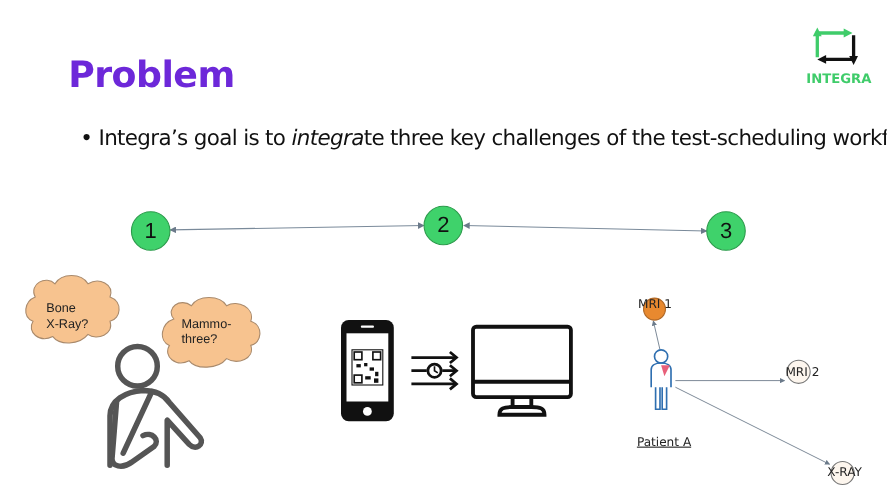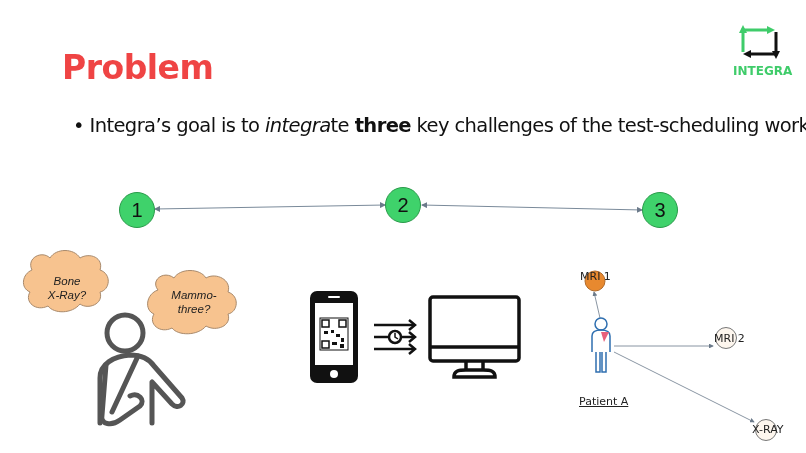--- a/index.html
+++ b/index.html
@@ -1,24 +1,24 @@
 <!DOCTYPE html>
 <html><head>
 <meta charset="utf-8">
 <style>
   html, body { margin: 0; padding: 0; }
   body { width: 806px; height: 453px; background: #ffffff; position: relative; overflow: hidden; font-family: "Liberation Sans", sans-serif; }
   .abs { position: absolute; }
-  .title { left: 62px; top: 48px; font-size: 33px; font-weight: bold; color: #ef4444; font-family: "DejaVu Sans", sans-serif; letter-spacing: -0.5px; }
+  .title { left: 62px; top: 48px; font-size: 33px; font-weight: bold; color: #6d28d9; font-family: "DejaVu Sans", sans-serif; letter-spacing: -0.5px; }
   .logo-text { left: 733px; top: 64px; font-size: 12px; font-weight: bold; color: #3fcc6a; font-family: "DejaVu Sans", sans-serif; }
   .bullet { left: 73px; top: 114px; font-size: 19.5px; color: #111; font-family: "DejaVu Sans", sans-serif; letter-spacing: -0.6px; white-space: nowrap; }
   .bullet i { font-style: italic; }
-  .bullet b { font-weight: bold; }
+  .bullet b { font-weight: normal; }
   .node { width: 36px; height: 36px; border-radius: 50%; background: #3fd26b; border: 1px solid #2a9a4a; display: flex; align-items: center; justify-content: center; font-size: 20px; color: #111; box-sizing: border-box; }
-  .cloud-text { font-size: 11.5px; color: #222; text-align: center; line-height: 14px; font-style: italic; }
+  .cloud-text { font-size: 11.5px; color: #222; text-align: left; line-height: 14px; }
   .label { font-size: 11px; color: #222; font-family: "DejaVu Sans", sans-serif; margin-top: 19px; }
   svg { position: absolute; left: 0; top: 0; }
 </style>
 </head>
 <body>
 
 <div class="abs title">Problem</div>
 
 <div class="abs" style="left:735px;top:22px;width:50px;height:40px;">
   <svg width="50" height="40" viewBox="0 0 50 40">

